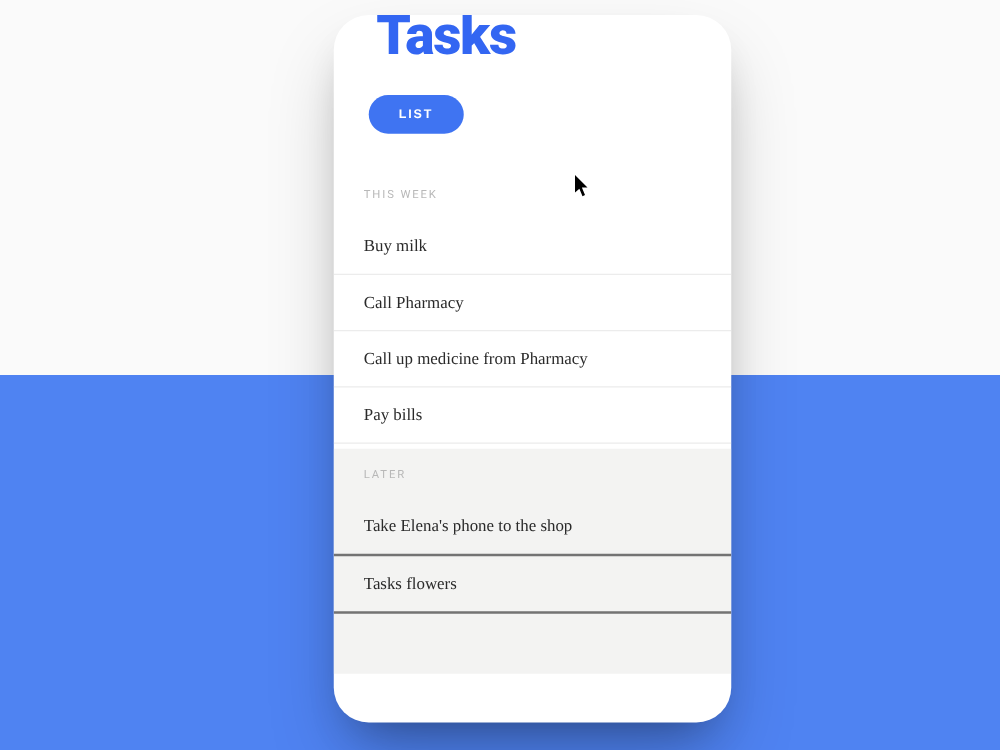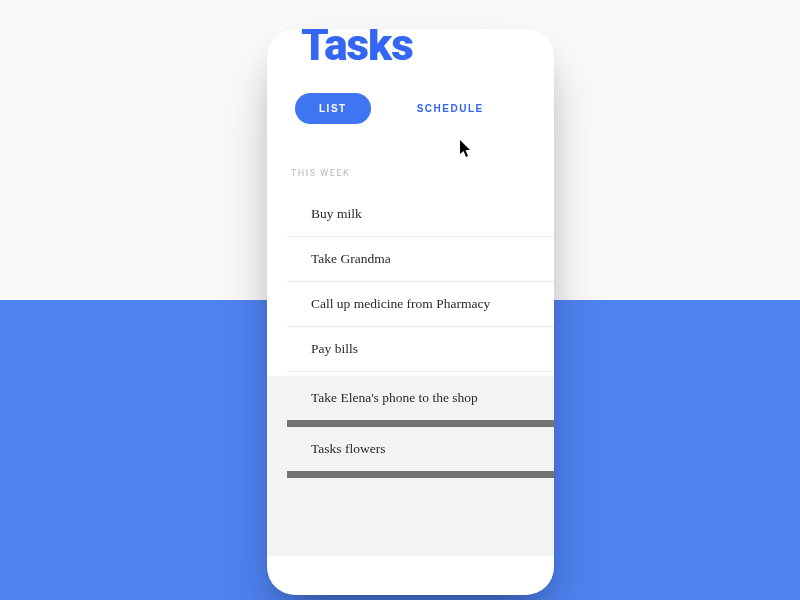--- a/index.html
+++ b/index.html
@@ -16,23 +16,23 @@
       height: 300px;
       background: #fafafa;
     }
     .bg-bottom {
       position: absolute;
       top: 300px; left: 0; right: 0; bottom: 0;
       background: #4f83f2;
     }
     .phone {
       position: absolute;
-      top: 29px;
+      top: 12px;
       left: 267px;
-      width: 287px;
+      width: 318px;
       height: 566px;
       background: #fff;
       border-radius: 28px;
       overflow: hidden;
       box-shadow: 0 30px 60px -10px rgba(0,0,0,0.25), 0 18px 36px -18px rgba(0,0,0,0.3);
     }
     .title {
       font-size: 44px;
       font-weight: 900;
       color: #3366f2;
@@ -65,37 +65,36 @@
     .section-header {
       font-size: 9px;
       font-weight: 400;
       letter-spacing: 1.5px;
       text-transform: uppercase;
       color: #b8b8b8;
       padding: 16px 24px 14px 24px;
     }
     .task-list {
       list-style: none;
-      padding-left: 20px;
     }
     .task-item {
       padding: 14px 24px;
       font-size: 13.5px;
       color: #2a2a2a;
       font-family: Georgia, "Times New Roman", serif;
       border-bottom: 1px solid #ececec;
       cursor: pointer;
     }
     .section-later {
       margin-top: 4px;
       background: #f3f3f2;
       min-height: 180px;
     }
     .section-later .task-item {
-      border-bottom: 7px solid #737373;
+      border-bottom: 2px solid #737373;
     }
     .cursor {
       position: absolute;
       left: 460px;
       top: 140px;
       width: 12px;
       height: 18px;
       pointer-events: none;
     }
   </style>
@@ -104,34 +103,34 @@
 
 <div class="bg-top"></div>
 <div class="bg-bottom"></div>
 
 <div class="phone">
 
   <h1 class="title">Tasks</h1>
 
   <div class="tabs">
     <button class="tab active">LIST</button>
-    <button class="tab">SCHEDULE</button>
   </div>
 
   <div>
     <div class="section-header">THIS WEEK</div>
     <ul class="task-list">
       <li class="task-item">Buy milk</li>
-      <li class="task-item">Take Grandma</li>
+      <li class="task-item">Call Pharmacy</li>
       <li class="task-item">Call up medicine from Pharmacy</li>
       <li class="task-item">Pay bills</li>
     </ul>
   </div>
 
   <div class="section-later">
+    <div class="section-header">LATER</div>
     <ul class="task-list">
       <li class="task-item">Take Elena's phone to the shop</li>
       <li class="task-item">Tasks flowers</li>
     </ul>
   </div>
 
 </div>
 
 <svg class="cursor" viewBox="0 0 12 18">
   <path d="M0 0 L0 14 L3.5 11 L6 17 L8 16 L5.5 10 L10 10 Z" fill="#000"></path>

